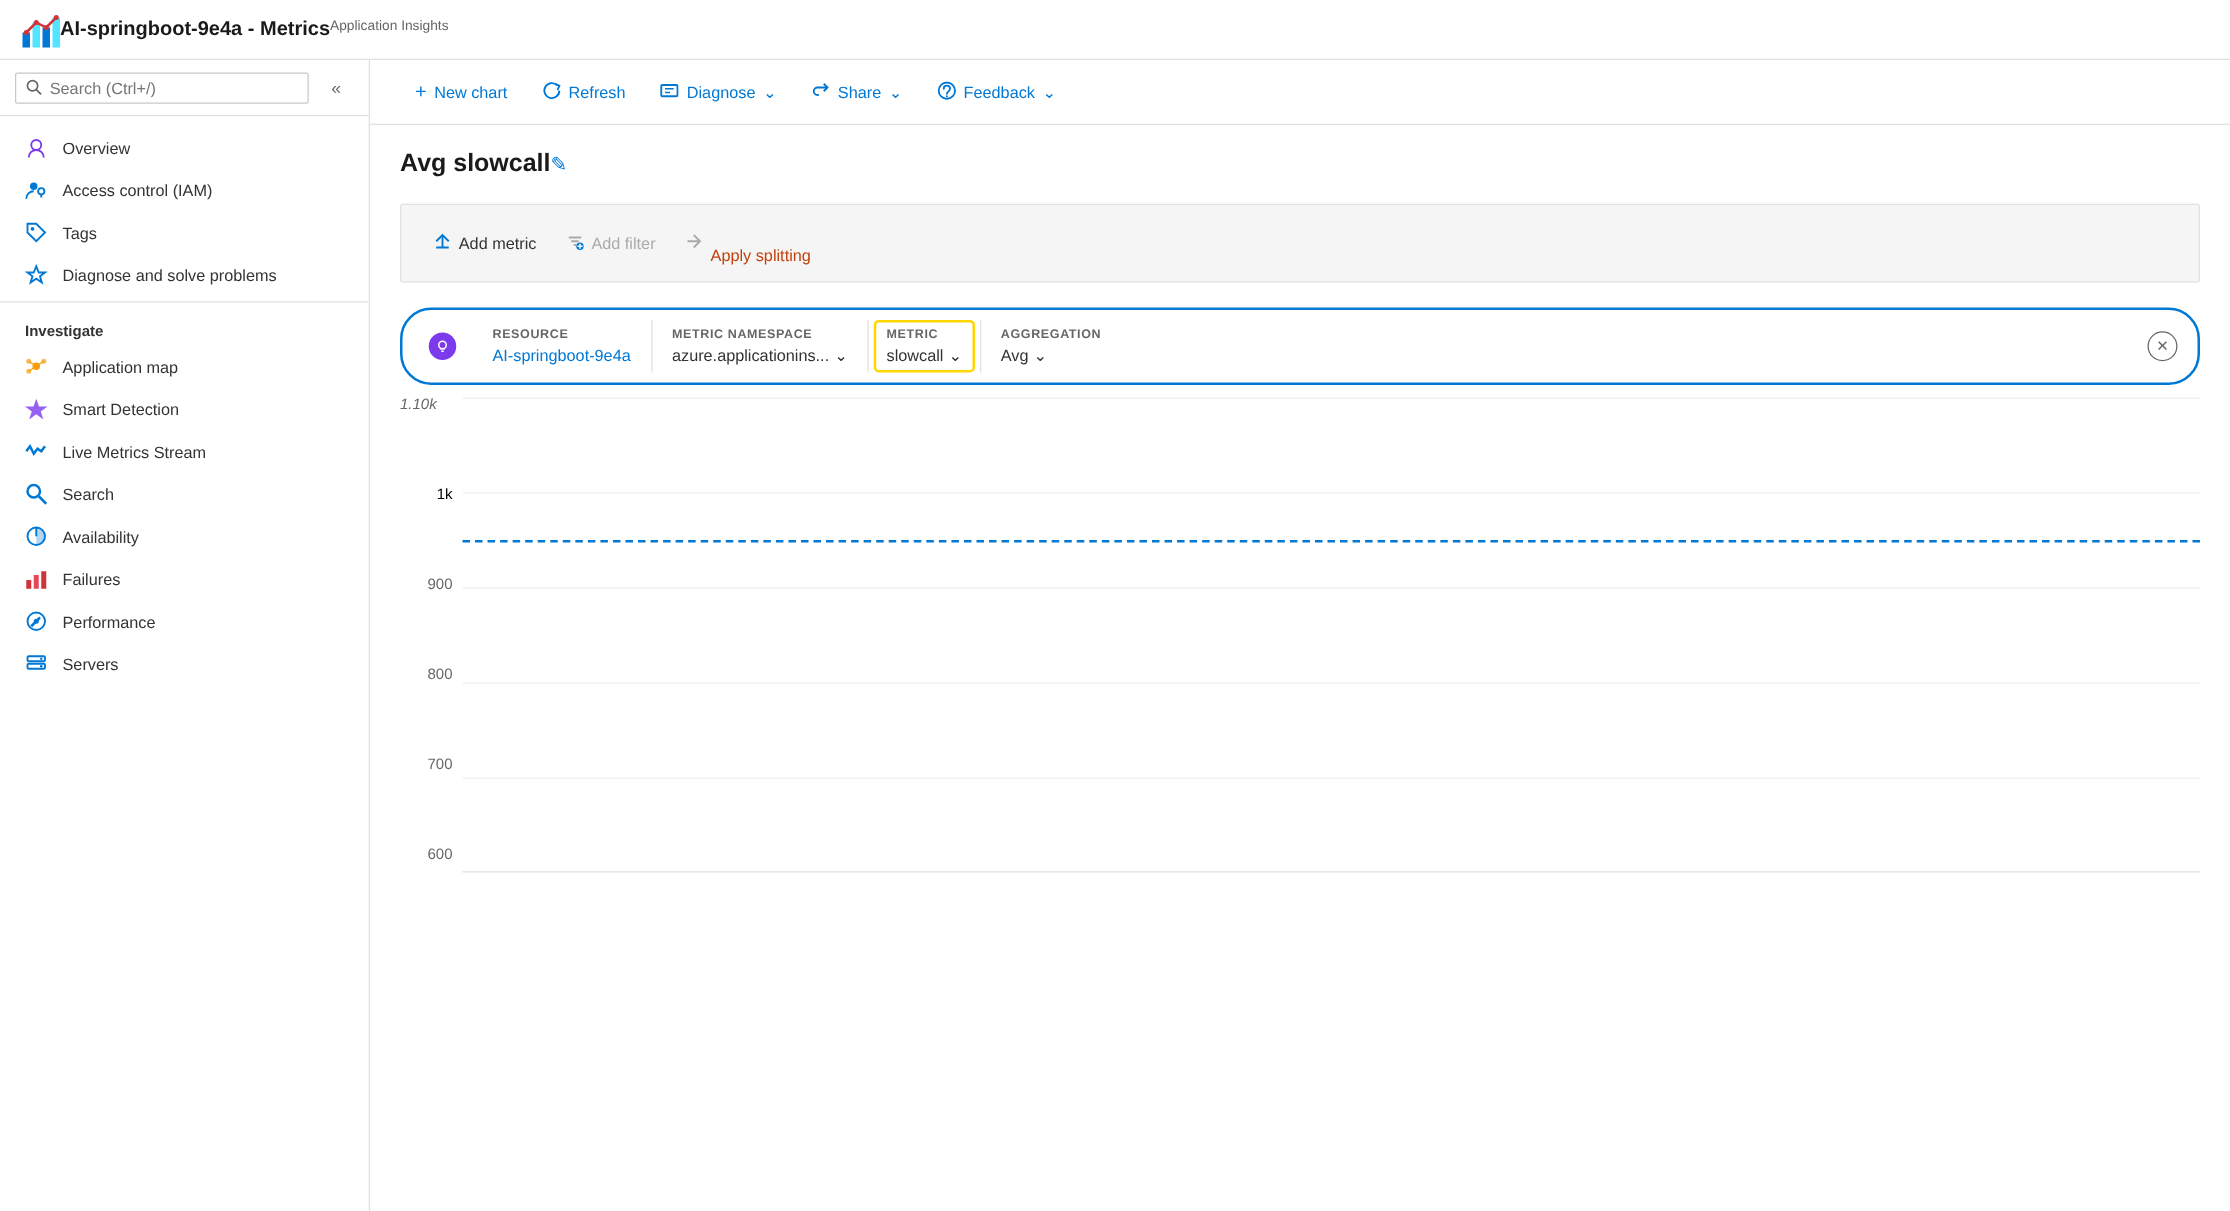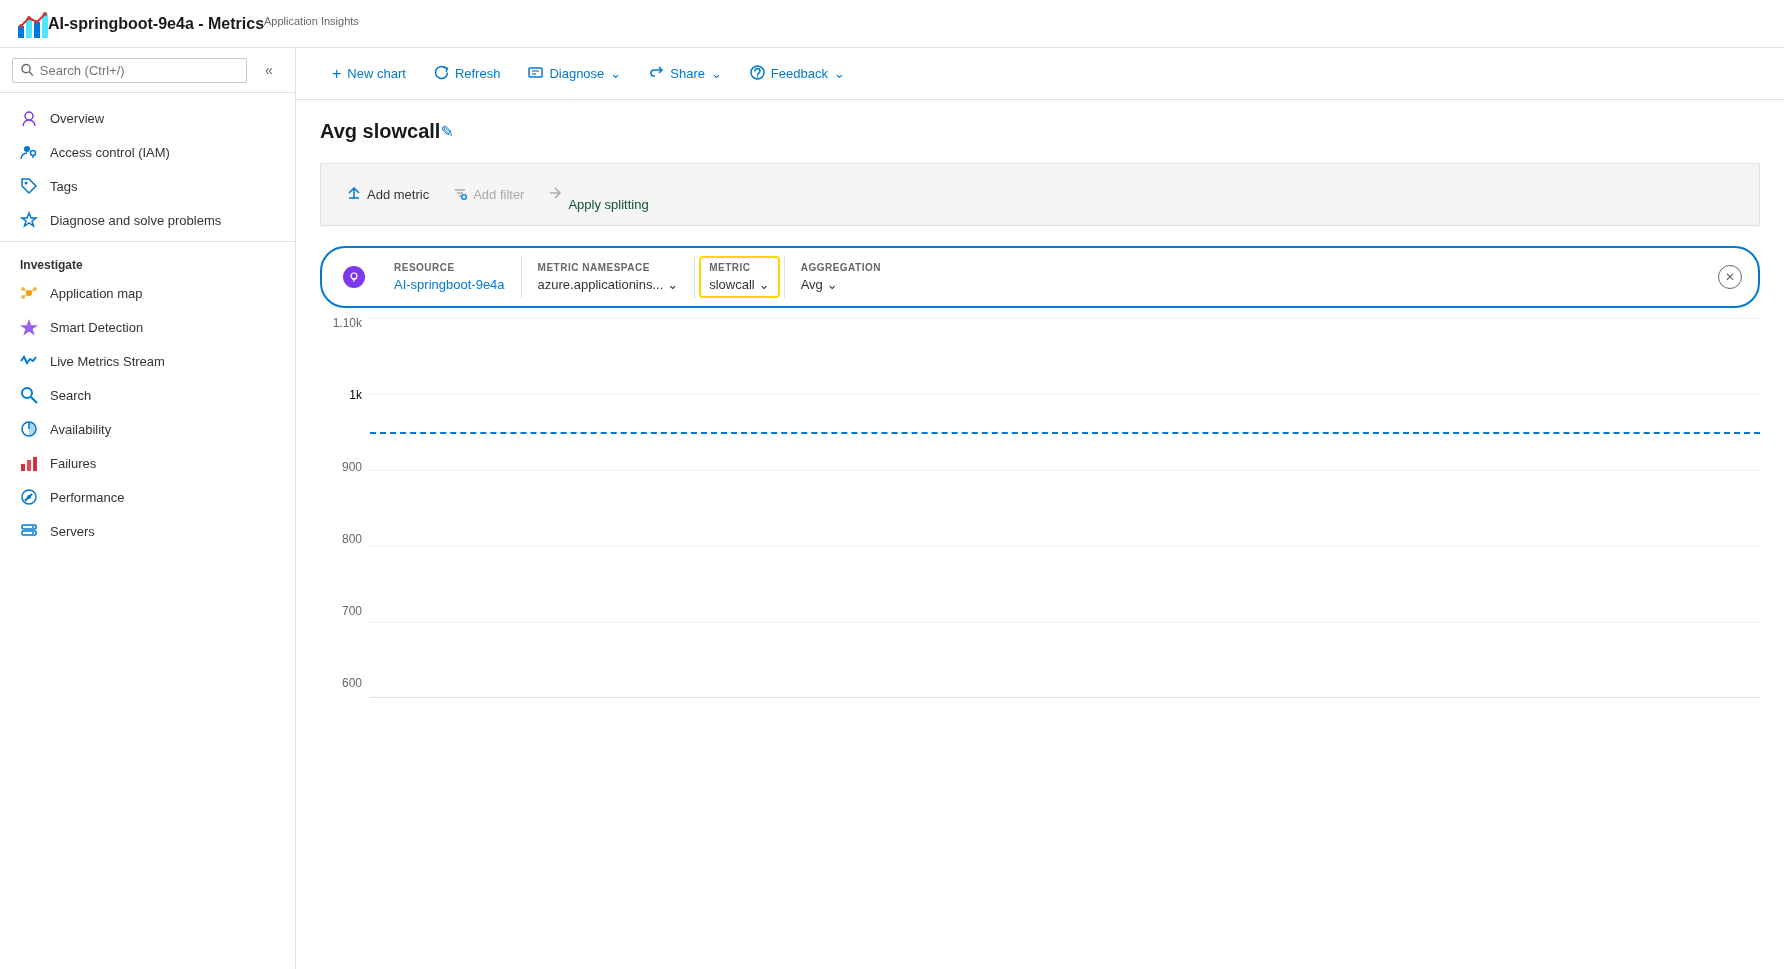--- a/index.html
+++ b/index.html
@@ -309,21 +309,21 @@
               </svg>
           </span>
           <span style="color:#aaa;">Add filter</span>
         </button>
         <button class="metric-toolbar-btn">
           <span class="icon">
             <svg width="14" height="14" viewBox="0 0 14 14" fill="none">
                 <path d="M2 7h10M7 2l5 5-5 5" stroke="#aaa" stroke-width="1.5"></path>
               </svg>
           </span>
-          <span style="color:#14532d;margin-top:20px;">Apply splitting</span>
+          <span style="color:#c2410c;margin-top:20px;">Apply splitting</span>
         </button>
       </div>
 
       <div class="metric-row">
         <div class="metric-icon">
           <div class="purple-circle">
             <svg width="12" height="12" viewBox="0 0 12 12" fill="none">
                 <circle cx="6" cy="5" r="3" stroke="#fff" stroke-width="1.2"></circle>
                 <path d="M4 8h4" stroke="#fff" stroke-width="1.2"></path>
                 <path d="M5 10h2" stroke="#fff" stroke-width="1.2"></path>
@@ -365,21 +365,21 @@
             <span>⌄</span>
           </div>
         </div>
 
         <div class="metric-close">✕</div>
       </div>
 
       <div style="position:relative; padding-left: 50px; padding-top: 10px;">
 
         <div style="position:absolute; left:0; top:0; bottom:0; width:50px; display:flex; flex-direction:column; justify-content:space-between; padding-top:8px; padding-bottom:8px;">
-          <span style="font-size:12px; color:#666; text-align:right; padding-right:8px;">1.10k</span>
+          <span style="font-size:12px; color:#666; padding-right:8px;font-style:italic;">1.10k</span>
           <span style="font-size:12px; color:#000000; text-align:right; padding-right:8px;">1k</span>
           <span style="font-size:12px; color:#666; text-align:right; padding-right:8px;">900</span>
           <span style="font-size:12px; color:#666; text-align:right; padding-right:8px;">800</span>
           <span style="font-size:12px; color:#666; text-align:right; padding-right:8px;">700</span>
           <span style="font-size:12px; color:#666; text-align:right; padding-right:8px;">600</span>
         </div>
 
         <div style="position:relative; height:380px; background:#fff;">
 
           <div style="position:absolute; top:0; left:0; right:0; border-top:1px solid #f0f0f0;"></div>

